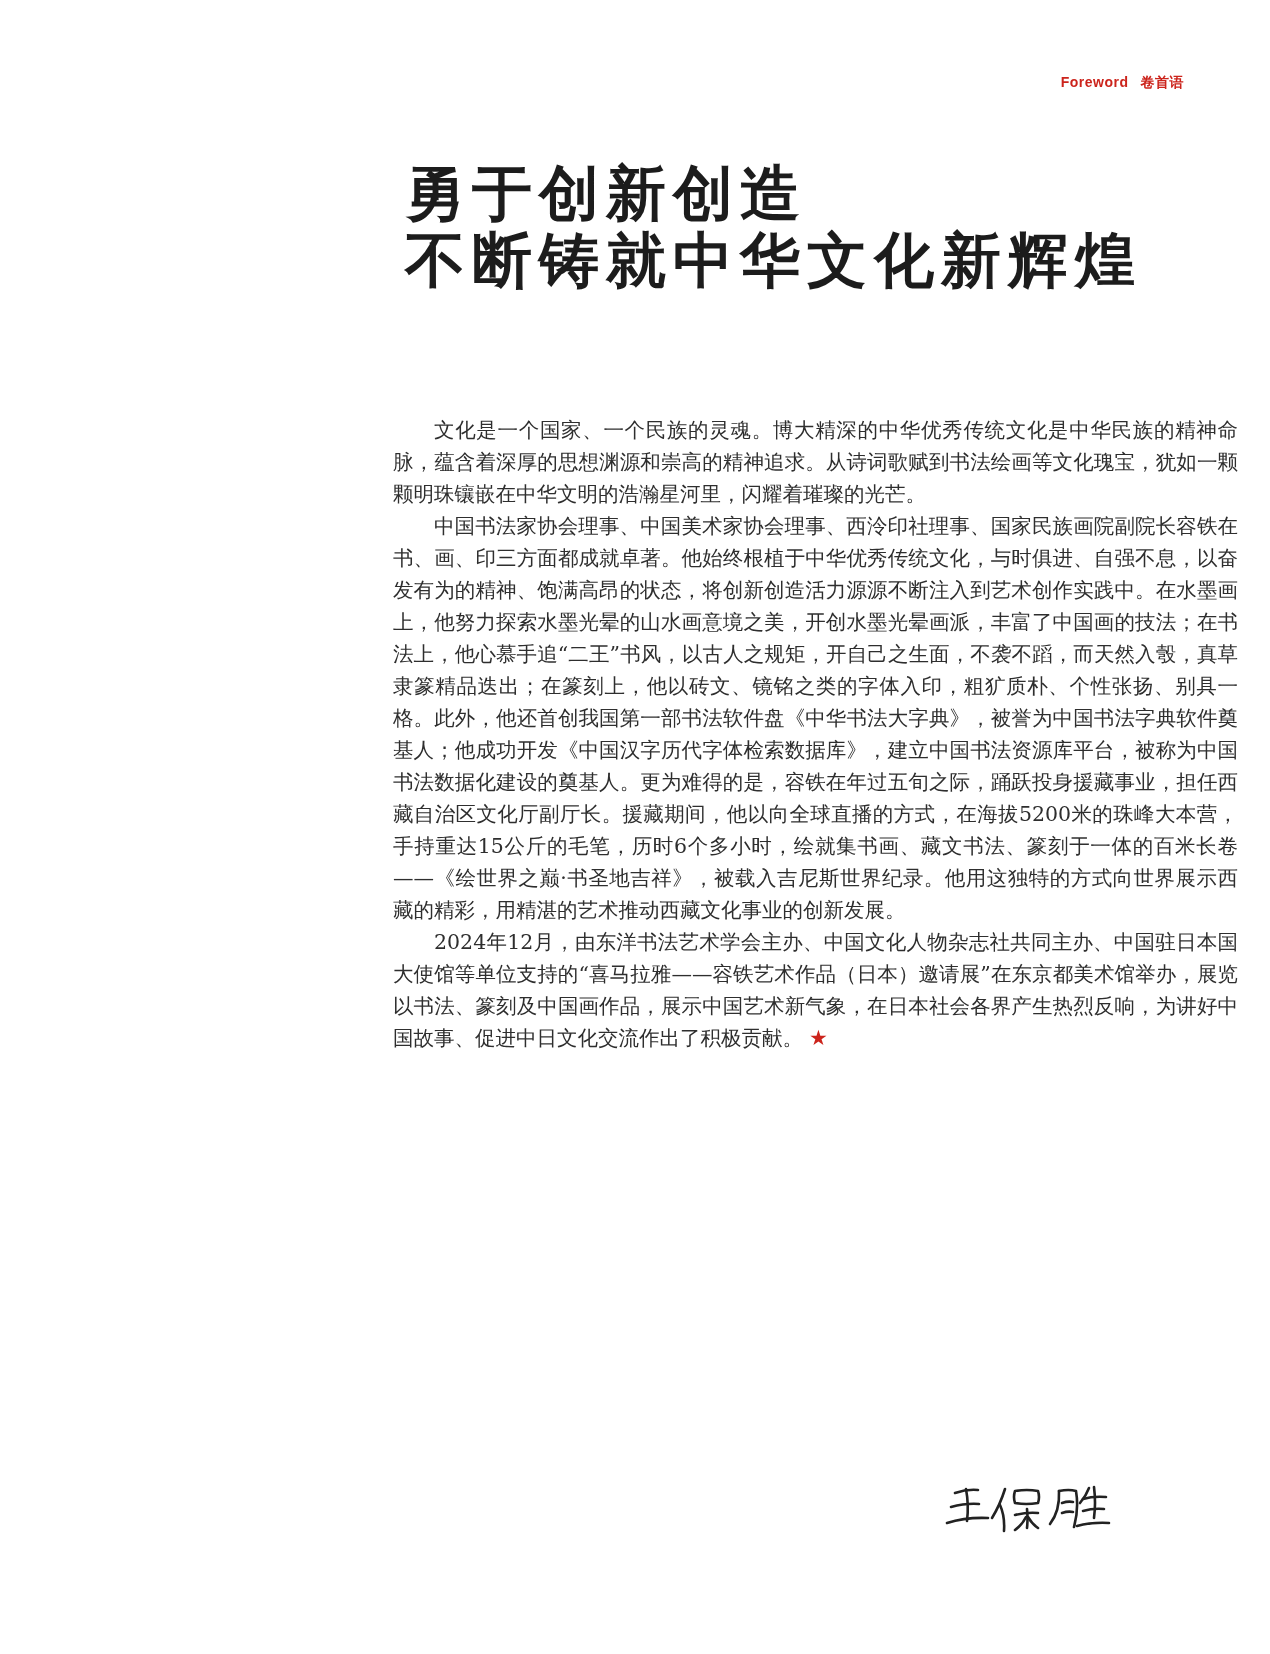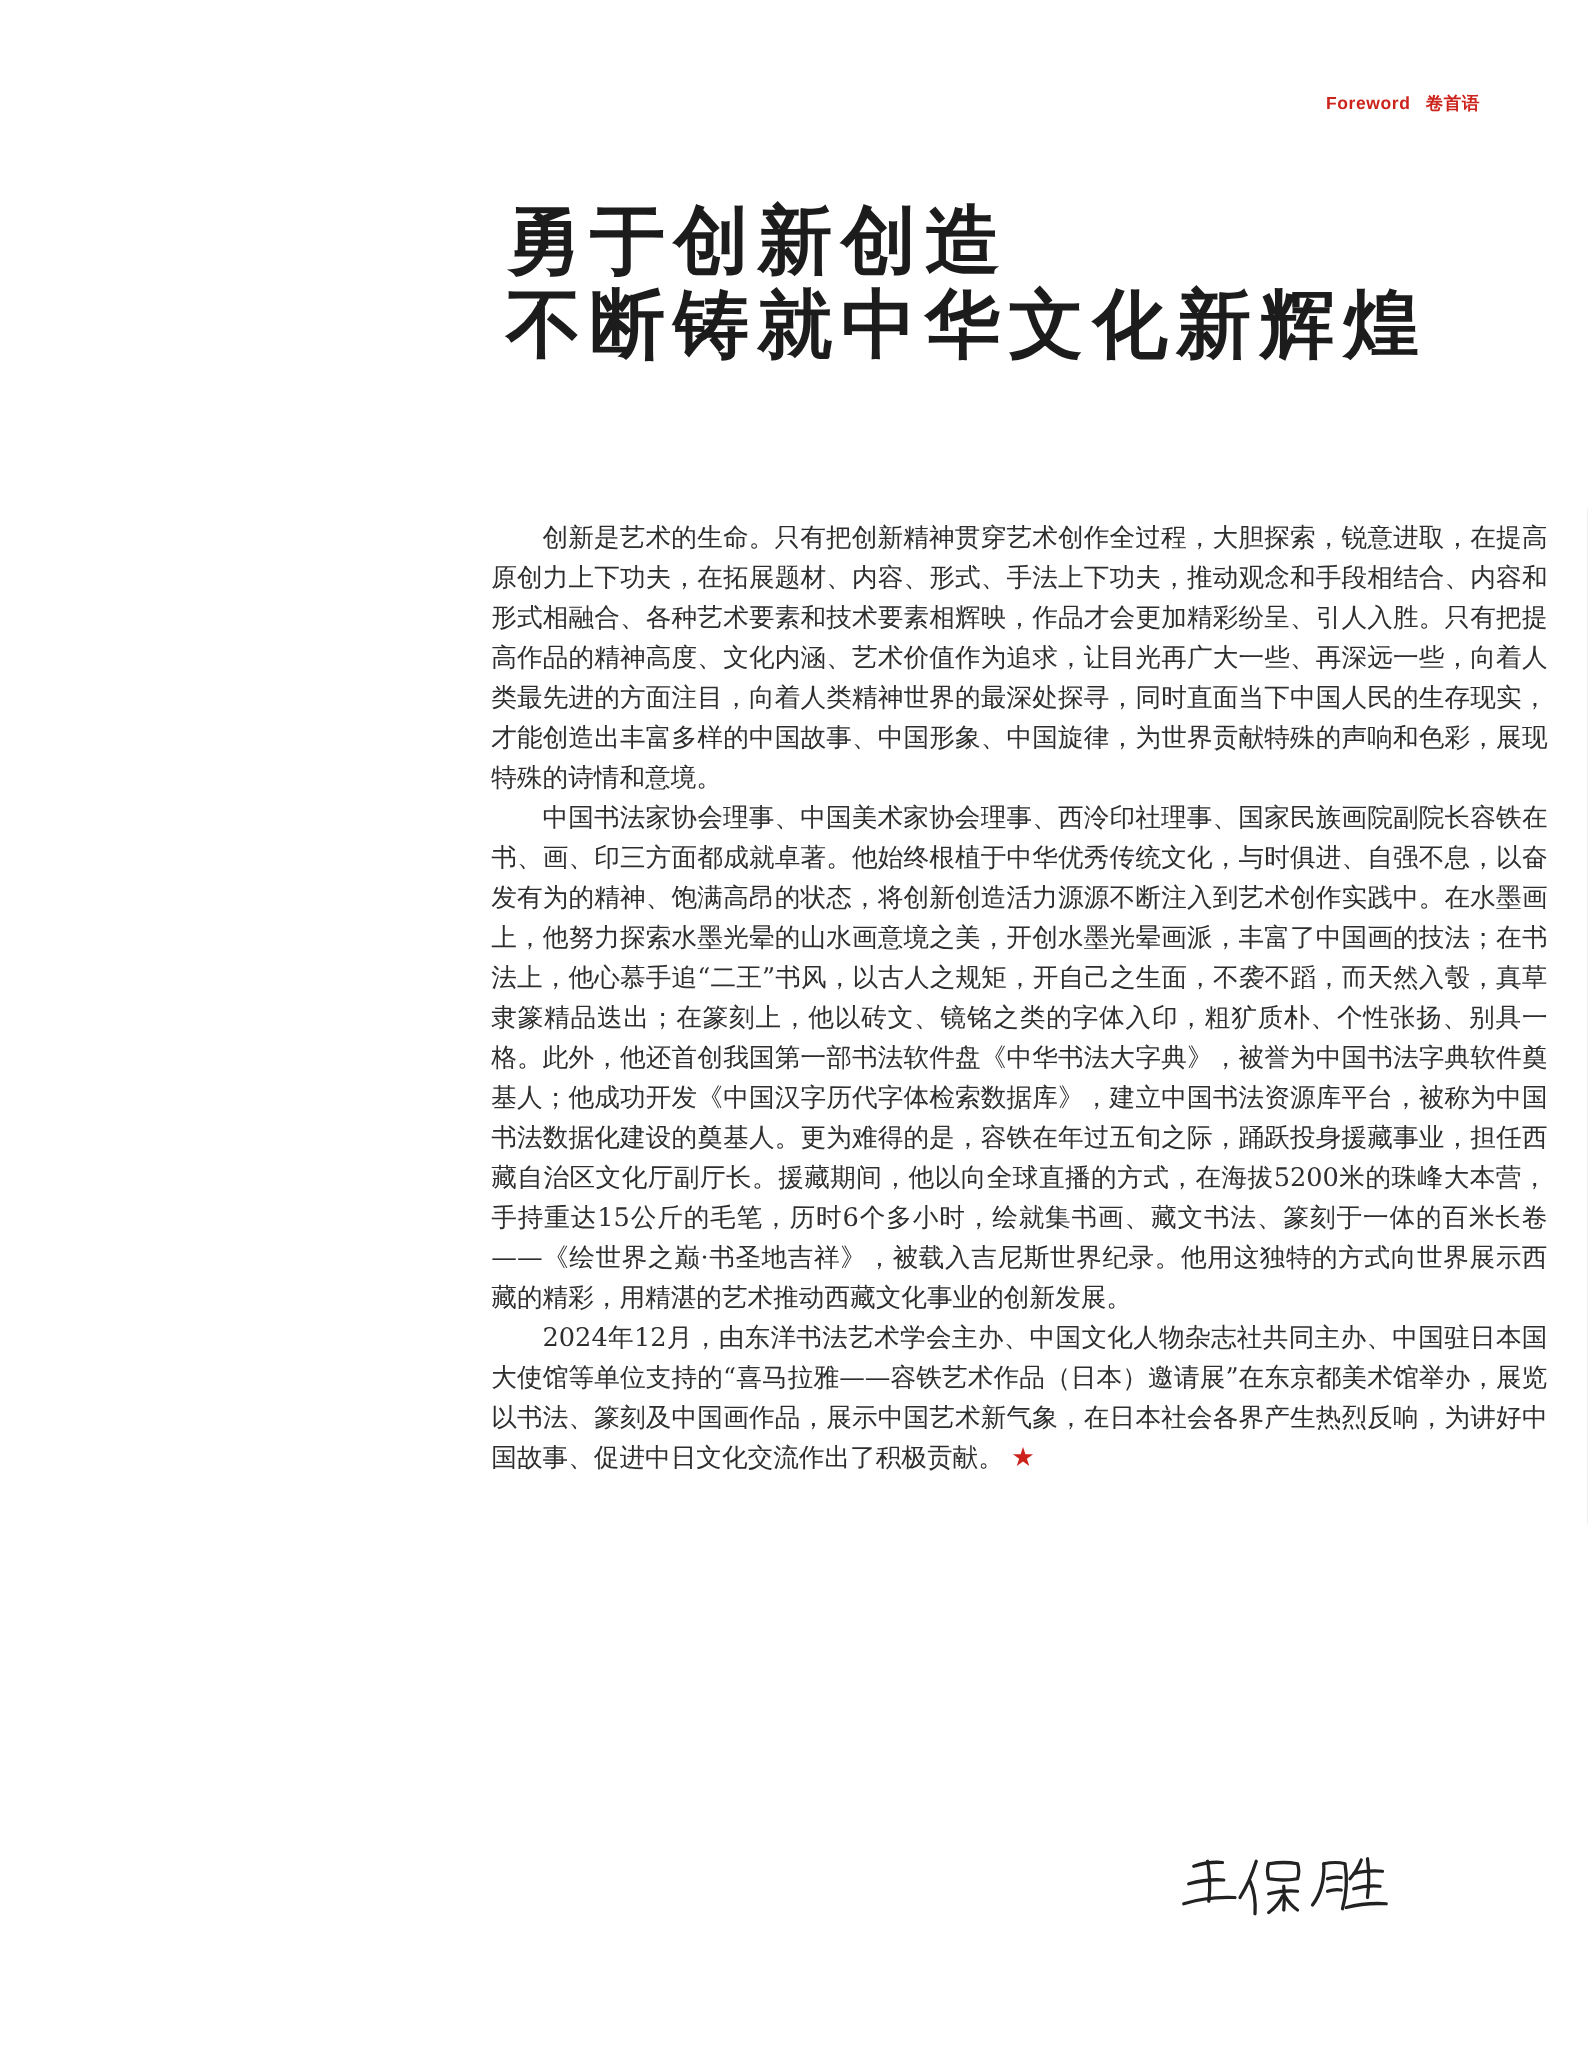--- a/index.html
+++ b/index.html
@@ -70,21 +70,21 @@
   <div class="foreword-label">
     <span class="en">Foreword</span><span class="zh">卷首语</span>
   </div>
 
   <div class="title-block">
     <div>勇于创新创造</div>
     <div>不断铸就中华文化新辉煌</div>
   </div>
 
   <div class="body-text">
-    <p>创新是艺术的生命。只有把创新精神贯穿艺术创作全过程，大胆探索，锐意进取，在提高原创力上下功夫，在拓展题材、内容、形式、手法上下功夫，推动观念和手段相结合、内容和形式相融合、各种艺术要素和技术要素相辉映，作品才会更加精彩纷呈、引人入胜。只有把提高作品的精神高度、文化内涵、艺术价值作为追求，让目光再广大一些、再深远一些，向着人类最先进的方面注目，向着人类精神世界的最深处探寻，同时直面当下中国人民的生存现实，才能创造出丰富多样的中国故事、中国形象、中国旋律，为世界贡献特殊的声响和色彩，展现特殊的诗情和意境。</p>
+    <p>文化是一个国家、一个民族的灵魂。博大精深的中华优秀传统文化是中华民族的精神命脉，蕴含着深厚的思想渊源和崇高的精神追求。从诗词歌赋到书法绘画等文化瑰宝，犹如一颗颗明珠镶嵌在中华文明的浩瀚星河里，闪耀着璀璨的光芒。</p>
     <p>中国书法家协会理事、中国美术家协会理事、西泠印社理事、国家民族画院副院长容铁在书、画、印三方面都成就卓著。他始终根植于中华优秀传统文化，与时俱进、自强不息，以奋发有为的精神、饱满高昂的状态，将创新创造活力源源不断注入到艺术创作实践中。在水墨画上，他努力探索水墨光晕的山水画意境之美，开创水墨光晕画派，丰富了中国画的技法；在书法上，他心慕手追“二王”书风，以古人之规矩，开自己之生面，不袭不蹈，而天然入彀，真草隶篆精品迭出；在篆刻上，他以砖文、镜铭之类的字体入印，粗犷质朴、个性张扬、别具一格。此外，他还首创我国第一部书法软件盘《中华书法大字典》，被誉为中国书法字典软件奠基人；他成功开发《中国汉字历代字体检索数据库》，建立中国书法资源库平台，被称为中国书法数据化建设的奠基人。更为难得的是，容铁在年过五旬之际，踊跃投身援藏事业，担任西藏自治区文化厅副厅长。援藏期间，他以向全球直播的方式，在海拔5200米的珠峰大本营，手持重达15公斤的毛笔，历时6个多小时，绘就集书画、藏文书法、篆刻于一体的百米长卷——《绘世界之巅·书圣地吉祥》，被载入吉尼斯世界纪录。他用这独特的方式向世界展示西藏的精彩，用精湛的艺术推动西藏文化事业的创新发展。</p>
     <p><span>2024年12月，由东洋书法艺术学会主办、中国文化人物杂志社共同主办、中国驻日本国大使馆等单位支持的“喜马拉雅——容铁艺术作品（日本）邀请展”在东京都美术馆举办，展览以书法、篆刻及中国画作品，展示中国艺术新气象，在日本社会各界产生热烈反响，为讲好中国故事、促进中日文化交流作出了积极贡献。</span><span class="star">★</span></p>
   </div>
 
   <div class="signature" title="">
     <svg viewBox="0 0 178 62" xmlns="http://www.w3.org/2000/svg" aria-hidden="true">
       <g fill="none" stroke="#222222" stroke-width="2.6" stroke-linecap="round" stroke-linejoin="round">
 
         <path d="M13 15 q12 -4 23 -3"></path>
         <path d="M9 29 q15 -4 28 -3"></path>

